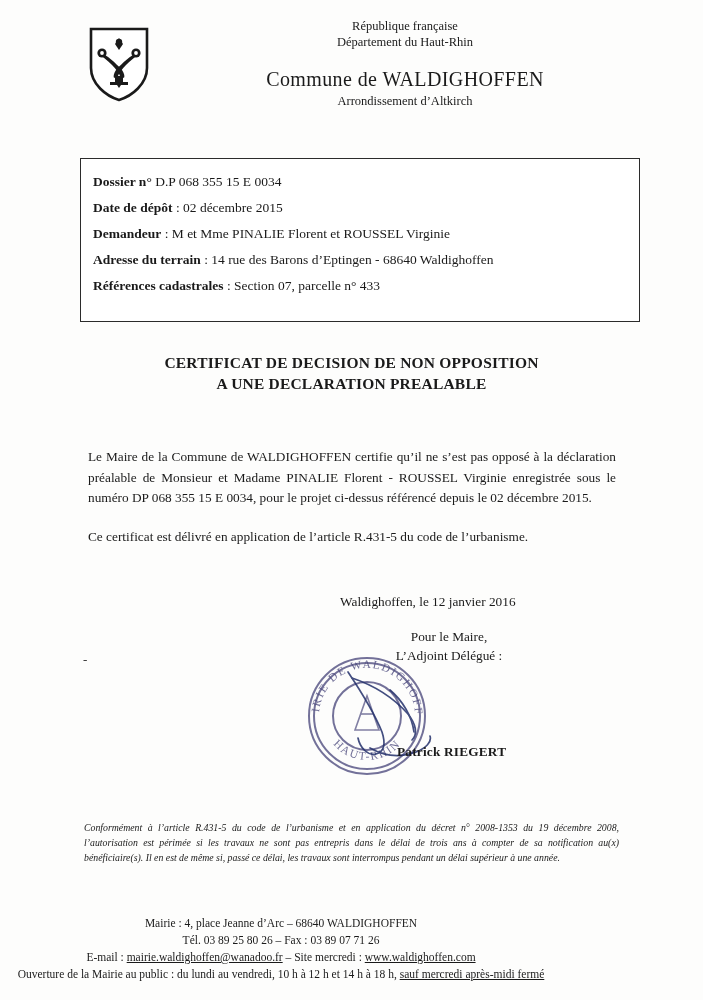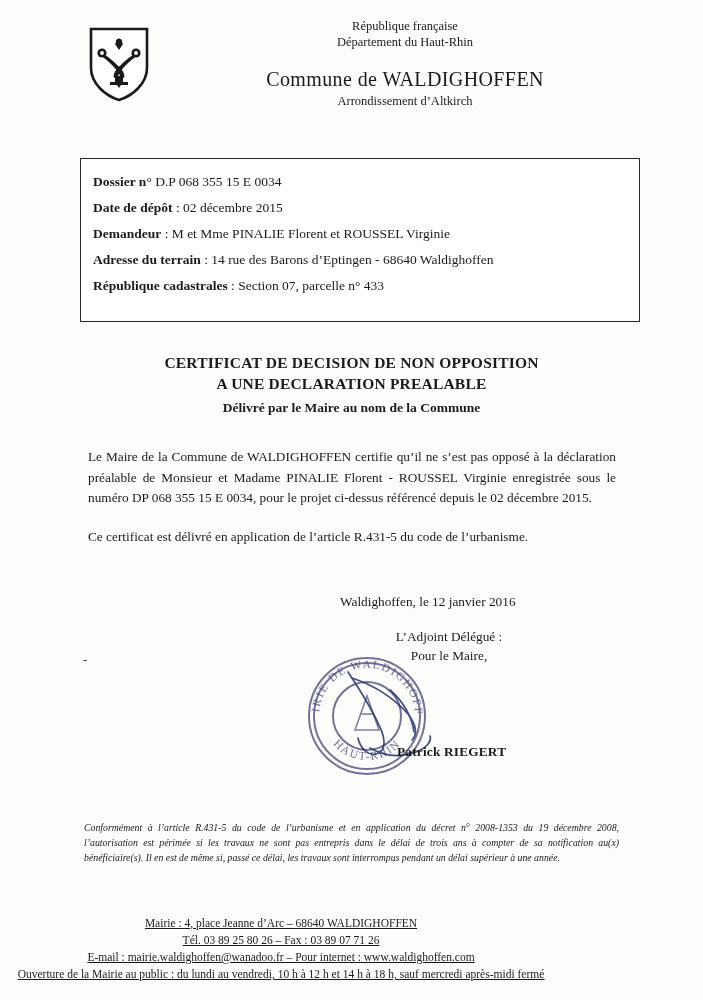--- a/index.html
+++ b/index.html
@@ -188,21 +188,20 @@
 
   
   .footer {
     position: absolute;
     left: 0;
     top: 915px;
     width: 562px;
     text-align: center;
     font-size: 11.5px;
     line-height: 17px;
-    text-decoration: underline;
   }
   .footer .u { text-decoration: underline; }
 </style>
 </head>
 <body>
 
 <div class="page">
 
   <div class="header">
 
@@ -239,37 +238,36 @@
     <div class="info-row">
       <b>Date de dépôt</b><span> : 02 décembre 2015</span>
     </div>
     <div class="info-row">
       <b>Demandeur</b><span> : M et Mme PINALIE Florent et ROUSSEL Virginie</span>
     </div>
     <div class="info-row">
       <b>Adresse du terrain</b><span> : 14 rue des Barons d’Eptingen - 68640 Waldighoffen</span>
     </div>
     <div class="info-row">
-      <b>République cadastrales</b><span> : Section 07, parcelle n° 433</span>
+      <b>Références cadastrales</b><span> : Section 07, parcelle n° 433</span>
     </div>
   </div>
 
   <div class="title-block">
     <div class="title-1">CERTIFICAT DE DECISION DE NON OPPOSITION</div>
     <div class="title-2">A UNE DECLARATION PREALABLE</div>
-    <div class="title-3">Délivré par le Maire au nom de la Commune</div>
   </div>
 
   <div class="body-1">Le Maire de la Commune de WALDIGHOFFEN certifie qu’il ne s’est pas opposé à la déclaration préalable de Monsieur et Madame PINALIE Florent - ROUSSEL Virginie enregistrée sous le numéro DP 068 355 15 E 0034, pour le projet ci-dessus référencé depuis le 02 décembre 2015.</div>
   <div class="body-2">Ce certificat est délivré en application de l’article R.431-5 du code de l’urbanisme.</div>
 
   <div class="sig-place">Waldighoffen, le 12 janvier 2016</div>
   <div class="sig-pour">
+    <div>Pour le Maire,</div>
     <div>L’Adjoint Délégué :</div>
-    <div>Pour le Maire,</div>
   </div>
 
   <div class="dash-mark">-</div>
 
   <div class="stamp">
     <svg viewBox="0 0 128 128" width="128" height="128" xmlns="http://www.w3.org/2000/svg">
       <defs>
         <path id="arcTop" d="M 16,64 A 48,48 0 0 1 112,64"></path>
         <path id="arcBottom" d="M 20,64 A 44,44 0 0 0 108,64"></path>
       </defs>
@@ -305,20 +303,20 @@
   </div>
 
   <div class="sig-name">Patrick RIEGERT</div>
 
   <div class="footnote">Conformément à l’article R.431-5 du code de l’urbanisme et en application du décret n° 2008-1353 du 19 décembre 2008, l’autorisation est périmée si les travaux ne sont pas entrepris dans le délai de trois ans à compter de sa notification au(x) bénéficiaire(s). Il en est de même si, passé ce délai, les travaux sont interrompus pendant un délai supérieur à une année.</div>
 
   <div class="footer">
     <div>Mairie : 4, place Jeanne d’Arc – 68640 WALDIGHOFFEN</div>
     <div>Tél. 03 89 25 80 26 – Fax : 03 89 07 71 26</div>
     <div>
-      <span>E-mail : </span><span class="u">mairie.waldighoffen@wanadoo.fr</span><span> – Pour internet : </span><span class="u">www.waldighoffen.com</span>
+      <span>E-mail : </span><span class="u">mairie.waldighoffen@wanadoo.fr</span><span> – Site mercredi : </span><span class="u">www.waldighoffen.com</span>
     </div>
     <div>
       <span>Ouverture de la Mairie au public : du lundi au vendredi, 10 h à 12 h et 14 h à 18 h, </span><span class="u">sauf mercredi après-midi fermé</span>
     </div>
   </div>
 
 </div>
 
 </body></html>

